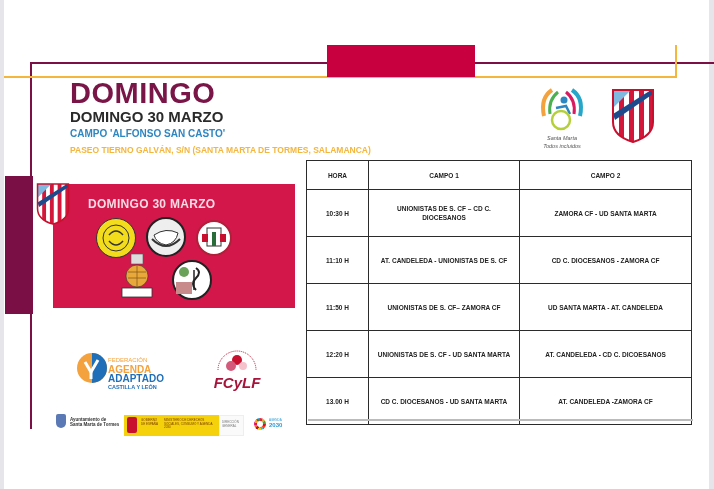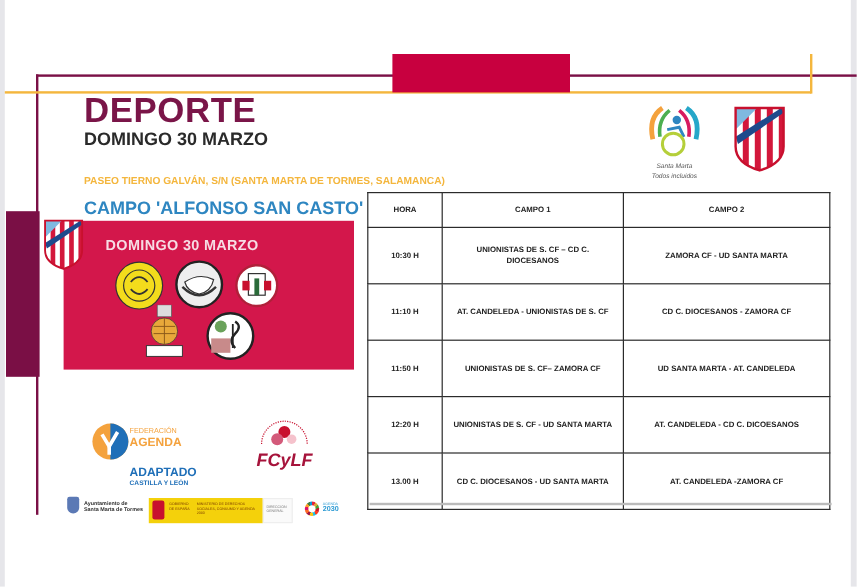--- a/index.html
+++ b/index.html
@@ -13,21 +13,21 @@
 
   .line-maroon-h { position: absolute; left: 30px; top: 62px; width: 684px; height: 2px; background: #7a1046; }
   .line-maroon-v { position: absolute; left: 30px; top: 62px; width: 2px; height: 367px; background: #7a1046; }
   .line-gold-h { position: absolute; left: 4px; top: 76px; width: 672px; height: 2px; background: #f4b63d; }
   .line-gold-v { position: absolute; left: 675px; top: 45px; width: 2px; height: 33px; background: #f4b63d; }
   .red-block { position: absolute; left: 327px; top: 45px; width: 148px; height: 32px; background: #c8003f; }
   .maroon-bar { position: absolute; left: 5px; top: 176px; width: 28px; height: 138px; background: #7a0f45; }
 
   .title { position: absolute; left: 70px; top: 78px; font-size: 29px; font-weight: bold; color: #7a1548; letter-spacing: 0.5px; line-height: 30px; }
   .date { position: absolute; left: 70px; top: 109px; font-size: 15px; font-weight: bold; color: #2a2a2a; line-height: 16px; }
-  .venue { position: absolute; left: 70px; top: 126px; font-size: 15px; font-weight: bold; color: #2e86c1; line-height: 16px; margin-top: 40px; }
+  .venue { position: absolute; left: 70px; top: 126px; font-size: 10px; font-weight: bold; color: #2e86c1; line-height: 16px; }
   .address { position: absolute; left: 70px; top: 145px; font-size: 8.5px; font-weight: bold; color: #f4b63d; line-height: 10px; text-align: center; }
 
   .logo-stm { position: absolute; left: 536px; top: 86px; width: 52px; height: 68px; }
   .logo-ud { position: absolute; left: 611px; top: 88px; width: 44px; height: 56px; }
 
   .red-panel { position: absolute; left: 53px; top: 184px; width: 242px; height: 124px; background: #d3174b; }
   .panel-title { position: absolute; left: 88px; top: 197px; font-size: 12px; font-weight: bold; color: #f7dce4; letter-spacing: 0.3px; }
   .shield-panel { position: absolute; left: 36px; top: 182px; width: 34px; height: 44px; }
   .club { position: absolute; border-radius: 50%; border: 1px solid #333; box-sizing: border-box; }
 
@@ -37,21 +37,21 @@
   .sched td { height: 42px; }
   .sched .c-hora { width: 62px; }
   .sched .c-c1 { width: 151px; }
   .sched .c-c2 { width: 172px; }
   .table-shadow { position: absolute; left: 308px; top: 419px; width: 385px; height: 2px; background: #bbb; }
 
   .fda-logo { position: absolute; left: 76px; top: 352px; }
   .fda-text { position: absolute; left: 108px; top: 356px; line-height: 9px; }
   .fda-1 { font-size: 6px; color: #f4a23d; }
   .fda-2 { font-size: 10px; color: #f4a23d; font-weight: bold; }
-  .fda-3 { font-size: 10px; color: #1f6fb8; font-weight: bold; margin-top: 16px; }
+  .fda-3 { font-size: 10px; color: #1f6fb8; font-weight: bold; }
   .fda-4 { font-size: 5.5px; color: #1f6fb8; font-weight: bold; }
   .fcylf { position: absolute; left: 212px; top: 346px; width: 50px; height: 48px; }
   .ayto-shield { position: absolute; left: 56px; top: 414px; width: 10px; height: 14px; background: #5b79b5; border-radius: 2px 2px 5px 5px; }
   .ayto-text { position: absolute; left: 70px; top: 417px; font-size: 4.5px; line-height: 5px; color: #333; font-weight: bold; }
   .gob { position: absolute; left: 124px; top: 415px; width: 95px; height: 21px; background: #f4d10b; }
   .gob-arms { position: absolute; left: 127px; top: 417px; width: 10px; height: 16px; background: #c8102e; border-radius: 2px; }
   .gob-t1 { position: absolute; left: 141px; top: 419px; font-size: 3px; line-height: 3.5px; color: #7a3a00; }
   .gob-t2 { position: absolute; left: 164px; top: 419px; font-size: 3px; line-height: 3.5px; color: #7a3a00; }
   .gob-white { position: absolute; left: 219px; top: 415px; width: 25px; height: 21px; background: #fafafa; border: 1px solid #eee; box-sizing: border-box; }
   .gob-t3 { position: absolute; left: 222px; top: 421px; font-size: 3px; line-height: 3.5px; color: #777; }
@@ -67,21 +67,21 @@
 <div class="edge-left"></div>
 <div class="edge-right"></div>
 
 <div class="line-maroon-h"></div>
 <div class="line-maroon-v"></div>
 <div class="line-gold-h"></div>
 <div class="line-gold-v"></div>
 <div class="red-block"></div>
 <div class="maroon-bar"></div>
 
-<div class="title">DEPORTE</div>
+<div class="title">DOMINGO</div>
 <div class="date">DOMINGO 30 MARZO</div>
 <div class="venue">CAMPO 'ALFONSO SAN CASTO'</div>
 <div class="address">PASEO TIERNO GALVÁN, S/N (SANTA MARTA DE TORMES, SALAMANCA)</div>
 
 <div class="logo-stm">
   <svg width="52" height="68" viewBox="0 0 52 68">
     <path d="M8 30 Q4 12 16 4" stroke="#f4a23d" stroke-width="4" fill="none"></path>
     <path d="M14 28 Q12 14 22 6" stroke="#4caf50" stroke-width="3" fill="none"></path>
     <path d="M44 30 Q48 12 36 4" stroke="#26a7c9" stroke-width="4" fill="none"></path>
     <path d="M38 28 Q40 14 30 6" stroke="#d81b60" stroke-width="3" fill="none"></path>

